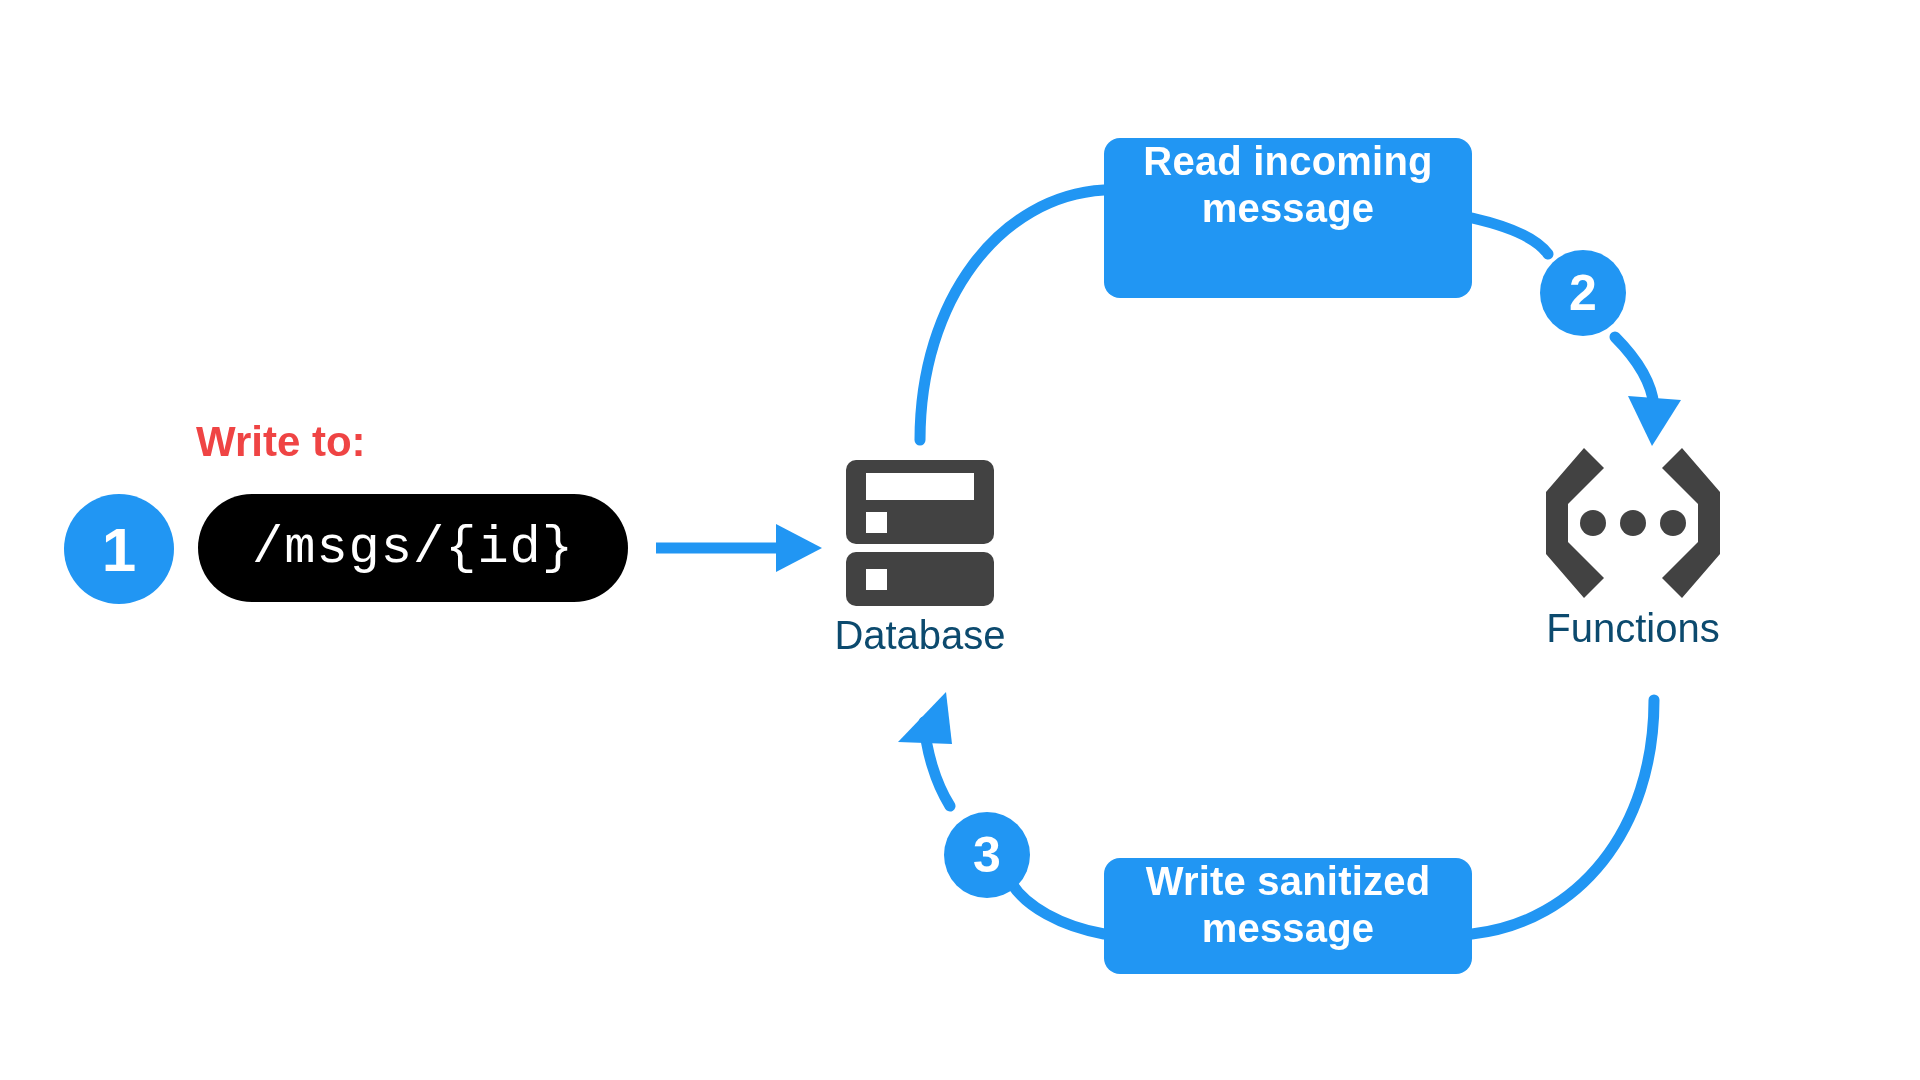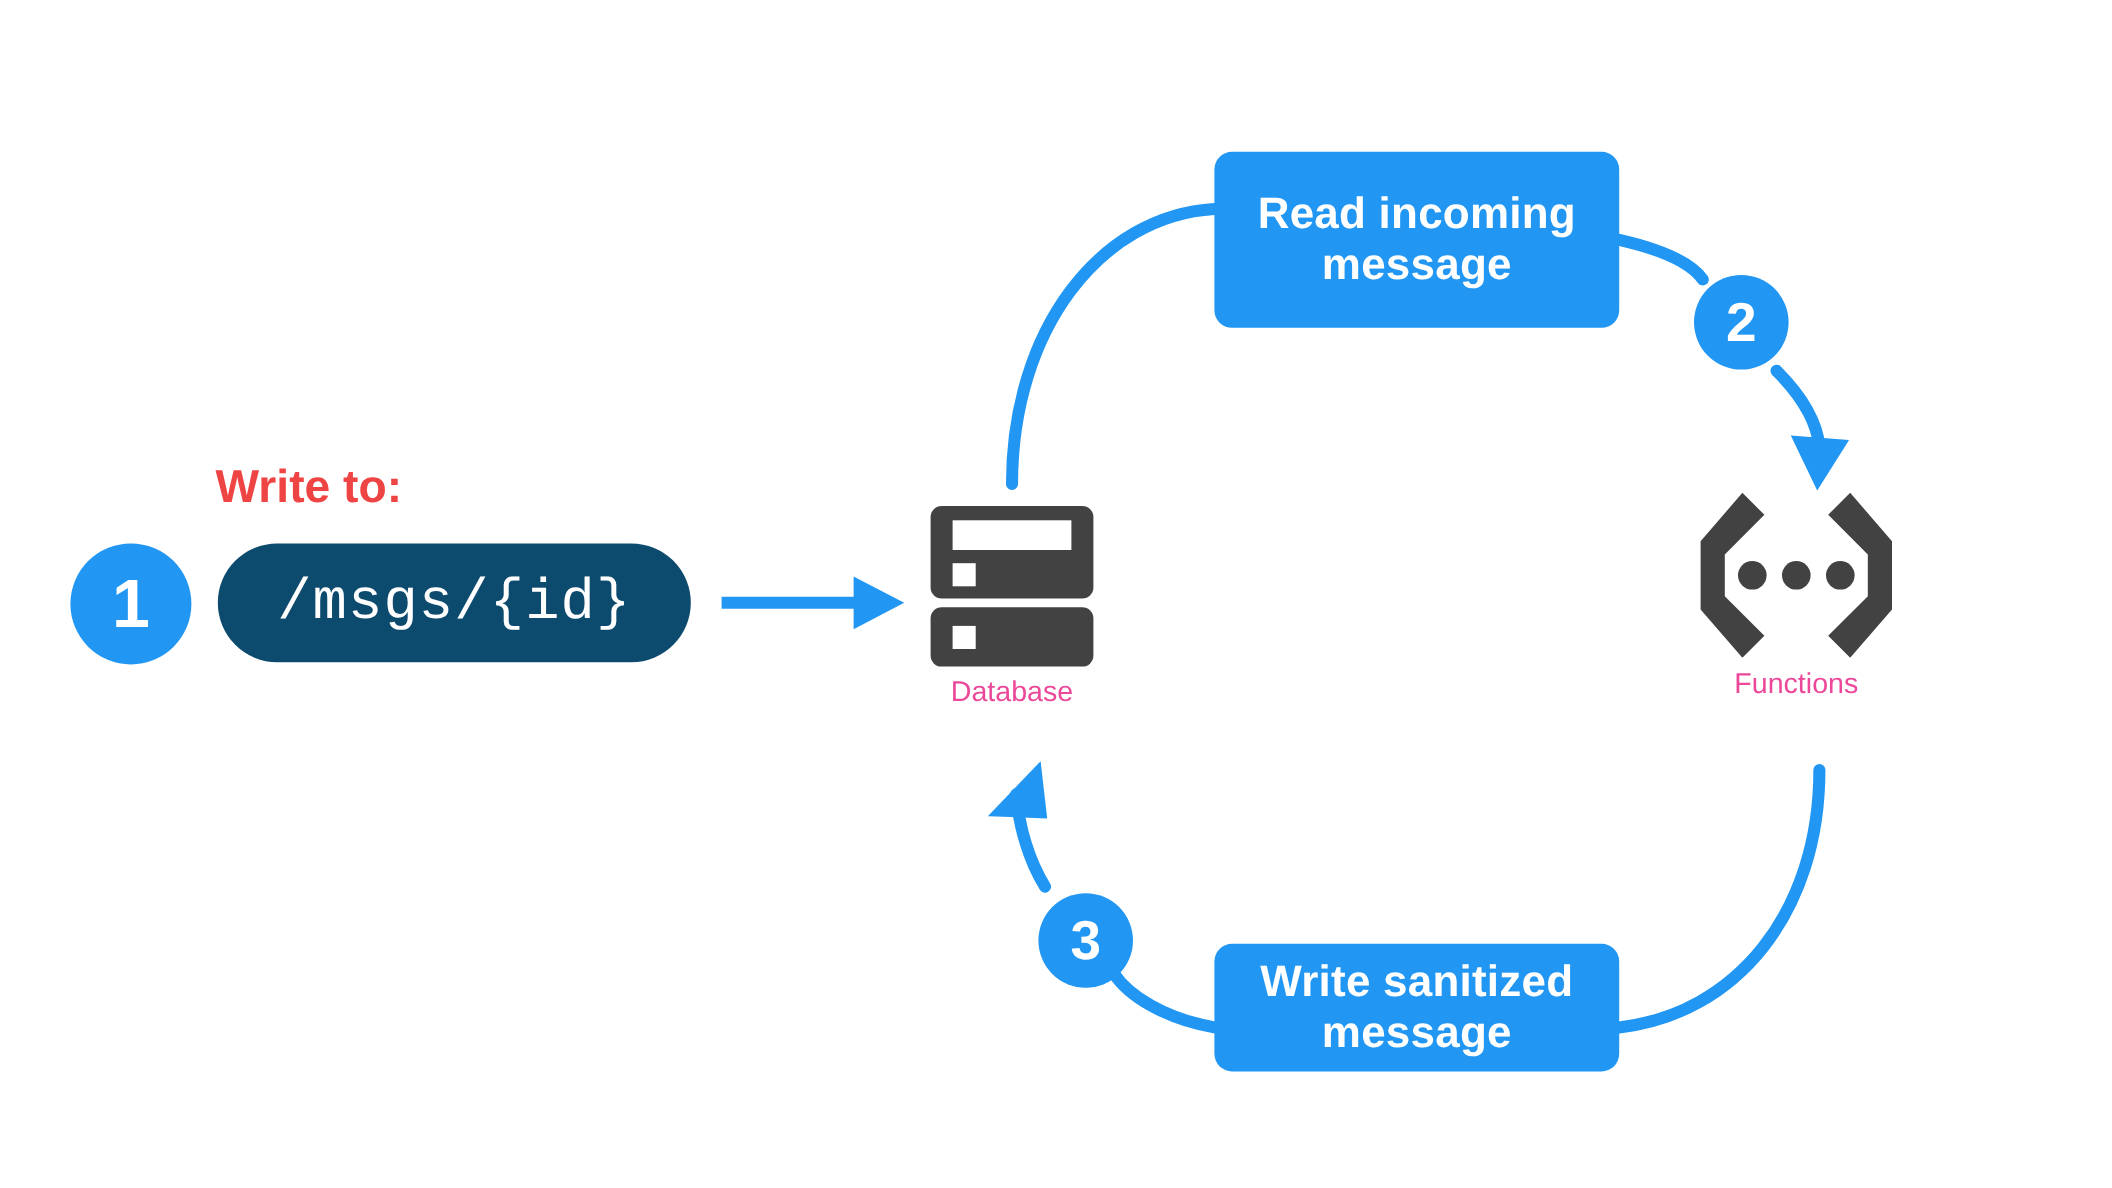--- a/index.html
+++ b/index.html
@@ -33,21 +33,21 @@
   }
 
   
   .node { position: absolute; z-index: 2; }
 
   
   .action-box {
     background: #2196f3;
     border-radius: 16px;
     display: flex;
-    align-items: center;
+    align-items: flex-start;
     justify-content: center;
     text-align: center;
     color: #ffffff;
     font-weight: bold;
     font-size: 40px;
     line-height: 1.18;
     letter-spacing: 0.2px;
     padding: 0 26px;
     box-sizing: border-box;
   }
@@ -78,42 +78,42 @@
     font-size: 42px;
     white-space: nowrap;
   }
 
   
   #path-pill {
     left: 198px;
     top: 494px;
     width: 430px;
     height: 108px;
-    background: #0c4a6e;
+    background: #000000;
     border-radius: 54px;
     display: flex;
     align-items: center;
     justify-content: center;
     color: #ffffff;
     font-family: "Liberation Mono", "DejaVu Sans Mono", monospace;
     font-size: 52px;
     letter-spacing: 1px;
     box-sizing: border-box;
   }
 
   
   .service {
     display: flex;
     flex-direction: column;
     align-items: center;
   }
   .service-label {
     margin-top: 8px;
-    color: #ec4899;
-    font-size: 26px;
+    color: #0c4a6e;
+    font-size: 40px;
     font-weight: normal;
     white-space: nowrap;
   }
   #service-database { left: 820px;  top: 460px; width: 200px; }
   #service-functions{ left: 1518px; top: 448px; width: 230px; }
 
   
   .db-icon { width: 148px; height: 145px; position: relative; }
   .db-unit {
     position: absolute;

